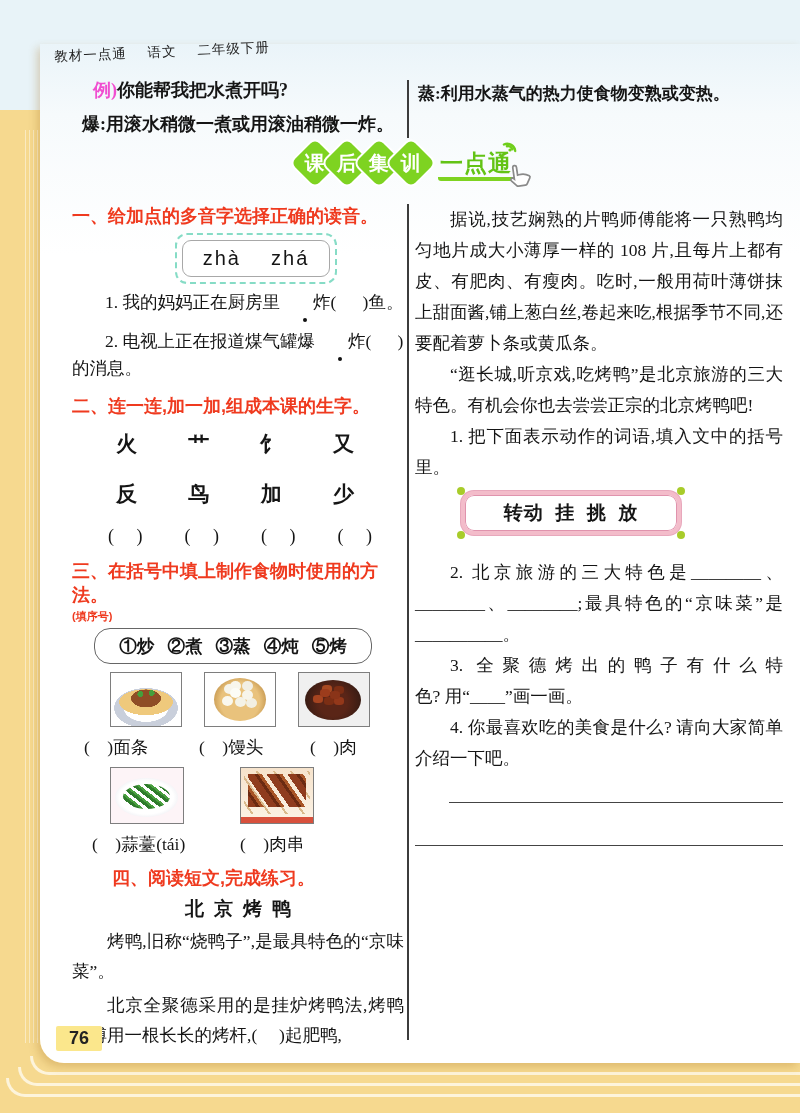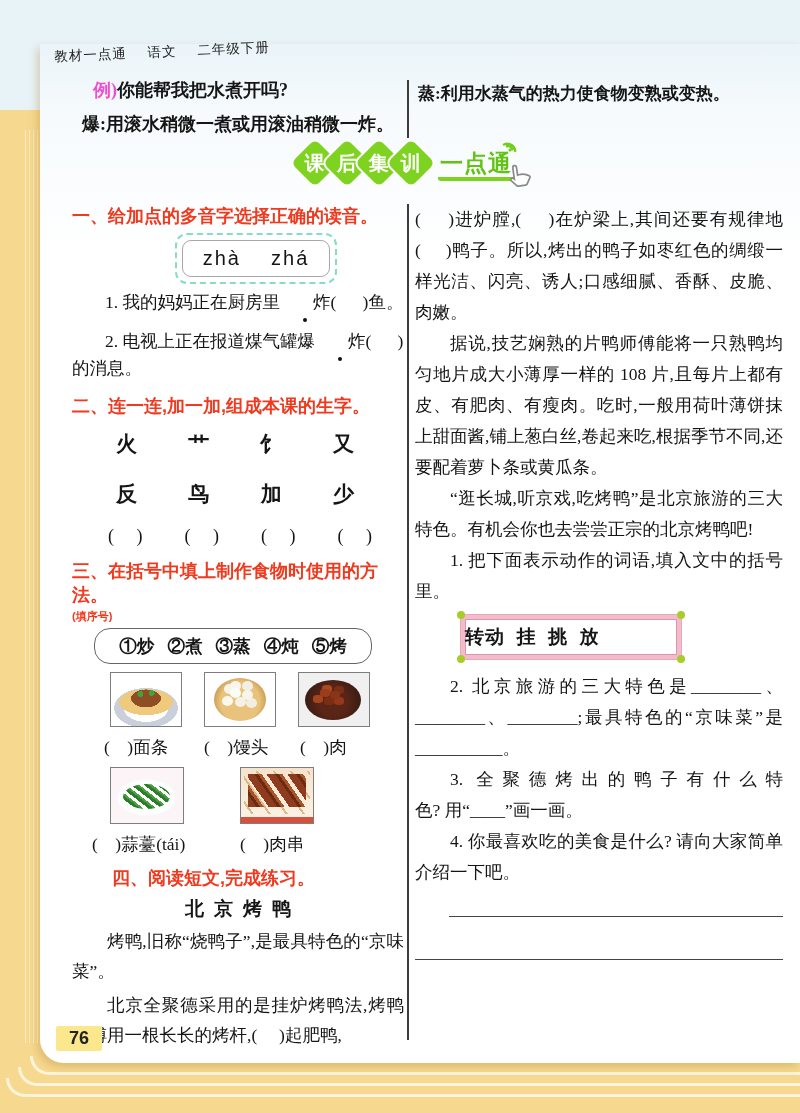--- a/index.html
+++ b/index.html
@@ -54,21 +54,21 @@
   .hint{ text-align:left;padding-right:14px;margin-top:2px;font-family:"Liberation Sans",sans-serif;
       font-weight:bold;color:#ef3a1f;font-size:11px;}
   .opts{margin:4px 0 0 22px;width:276px;border:1.5px solid #666;border-radius:16px;padding:5px 0;
       text-align:center;font-size:17.5px;font-weight:600;background:#fff;}
   .foods{display:flex;margin-left:38px;}
   .f1{margin-top:8px;gap:22px;}
   .f2{margin-top:8px;gap:56px;}
   .img-box{width:70px;height:53px;border:1px solid #7e7e7e;background:#fff;position:relative;overflow:hidden;}
   .b2{width:72px;height:55px;}
   .caps{display:flex;margin-top:8px;font-size:17.5px;}
-  .caps1{margin-left:32px;}
+  .caps1{margin-left:12px;gap:15px;}
   .caps1 span{display:inline-block;}
   .caps1 .c1{width:100px;}.caps1 .c2{width:96px;}
   .caps2{margin-left:20px;}
   .caps2 .c1{width:148px;display:inline-block;}
   .essay-title{text-align:center;font-weight:bold;font-size:19px;letter-spacing:10px;padding-left:10px;margin-top:6px;}
   .p-ind{margin-top:4px;line-height:30px;text-indent:2em;text-align:justify;}
   .sec4{margin-top:10px;margin-left:40px;}
   .sec2{margin-top:12px;}
   .sec3{margin-top:12px;}
   
@@ -99,23 +99,23 @@
   .skewers{position:absolute;inset:0;background:linear-gradient(180deg,#f6e3cc,#fbf1e3);
     border-bottom:6px solid #d8503c;}
   .skewers::before{content:"";position:absolute;inset:3px;
     background:repeating-linear-gradient(55deg,rgba(0,0,0,0) 0 6px,#d9b98c 6px 8px,rgba(0,0,0,0) 8px 14px);}
   .skewers::after{content:"";position:absolute;left:7px;top:6px;right:7px;bottom:10px;
     background:repeating-linear-gradient(55deg,#8f3c1e 0 7px,#6b2a12 7px 10px,#a85426 10px 13px,rgba(0,0,0,0) 13px 17px);}
   
   .rcol p{margin:0;}
   .noind{text-indent:0;}
   .ind{text-indent:2em;}
-  .bank{position:relative;margin:8px 0 12px 46px;width:212px;height:36px;border:4px solid #f3bcca;
-    box-shadow:inset 0 0 0 1px #e093ad,0 0 0 1px #e8a8bc;border-radius:3px;background:#fff;
-    display:flex;align-items:center;justify-content:flex-start;font-size:19px;font-weight:bold;
+  .bank{position:relative;margin:8px 0 22px 46px;width:212px;height:36px;border:4px solid #f3bcca;
+    box-shadow:inset 0 0 0 1px #e093ad,0 0 0 1px #e8a8bc;border-radius:13px;background:#fff;
+    display:flex;align-items:center;justify-content:center;font-size:19px;font-weight:bold;
     letter-spacing:1px;line-height:normal;text-indent:0;}
   .cdot{position:absolute;width:8px;height:8px;border-radius:50%;background:#a8cc2a;}
   .cd1{left:-8px;top:-8px;}.cd2{right:-8px;top:-8px;}.cd3{left:-8px;bottom:-8px;}.cd4{right:-8px;bottom:-8px;}
   .q{margin-top:4px;}
   .ans1{margin:26px 0 0 34px;border-bottom:1.5px solid #444;height:2px;}
   .ans2{margin-top:40px;border-bottom:1.5px solid #444;height:2px;}
   .pagenum{position:absolute;left:16px;bottom:12px;background:#fbe78c;padding:2px 13px;border-radius:2px;
     font-family:"Liberation Sans",sans-serif;font-weight:bold;font-size:18px;color:#222;}
 </style>
 </head>
@@ -241,21 +241,20 @@
         <span class="c2">(&nbsp;&nbsp;&nbsp;&nbsp;)肉串</span>
       </div>
 
       <div class="sec-title sec4">四、阅读短文,完成练习。</div>
       <div class="essay-title">北京烤鸭</div>
       <div class="p-ind">烤鸭,旧称“烧鸭子”,是最具特色的“京味菜”。</div>
       <div class="p-ind">北京全聚德采用的是挂炉烤鸭法,烤鸭师傅用一根长长的烤杆,(&nbsp;&nbsp;&nbsp;&nbsp;&nbsp;)起肥鸭,</div>
     </div>
 
     <div class="rcol">
-      <p class="noind">(&nbsp;&nbsp;&nbsp;&nbsp;&nbsp;)进炉膛,(&nbsp;&nbsp;&nbsp;&nbsp;&nbsp;)在炉梁上,其间还要有规律地(&nbsp;&nbsp;&nbsp;&nbsp;&nbsp;)鸭子。所以,烤出的鸭子如枣红色的绸缎一样光洁、闪亮、诱人;口感细腻、香酥、皮脆、肉嫩。</p>
       <p class="ind">据说,技艺娴熟的片鸭师傅能将一只熟鸭均匀地片成大小薄厚一样的&nbsp;108&nbsp;片,且每片上都有皮、有肥肉、有瘦肉。吃时,一般用荷叶薄饼抹上甜面酱,铺上葱白丝,卷起来吃,根据季节不同,还要配着萝卜条或黄瓜条。</p>
       <p class="ind">“逛长城,听京戏,吃烤鸭”是北京旅游的三大特色。有机会你也去尝尝正宗的北京烤鸭吧!</p>
       <p class="ind q">1.&nbsp;把下面表示动作的词语,填入文中的括号里。</p>
 
       <div class="bank">
         <i class="cdot cd1"></i>
         <i class="cdot cd2"></i>
         <i class="cdot cd3"></i>
         <i class="cdot cd4"></i>
         <span>转动&nbsp;&nbsp;挂&nbsp;&nbsp;挑&nbsp;&nbsp;放</span>

